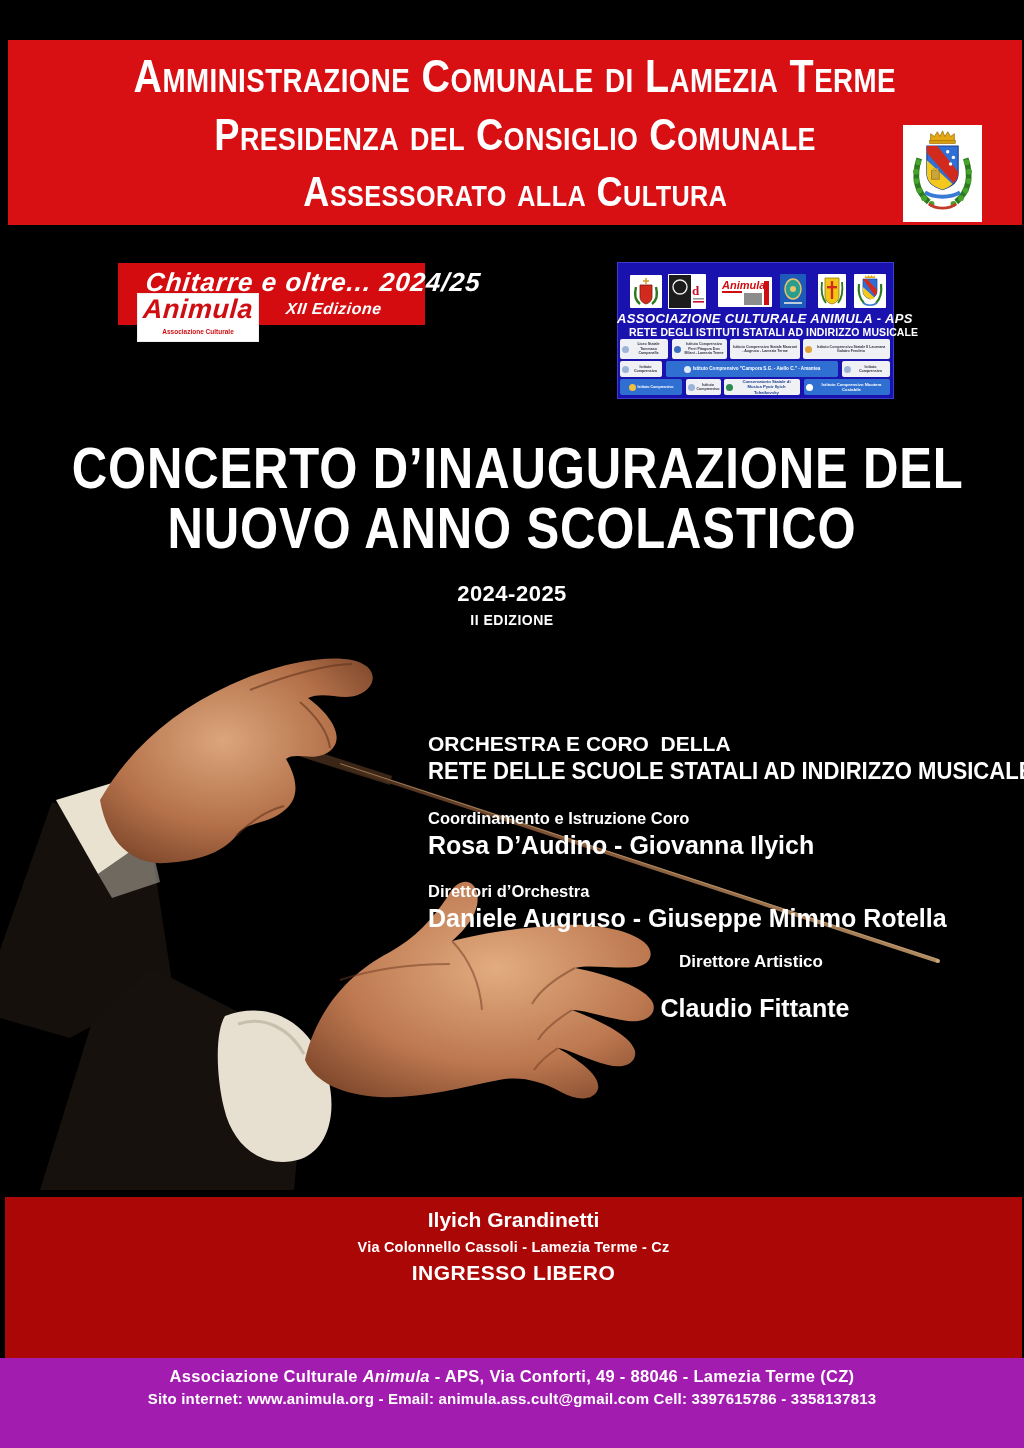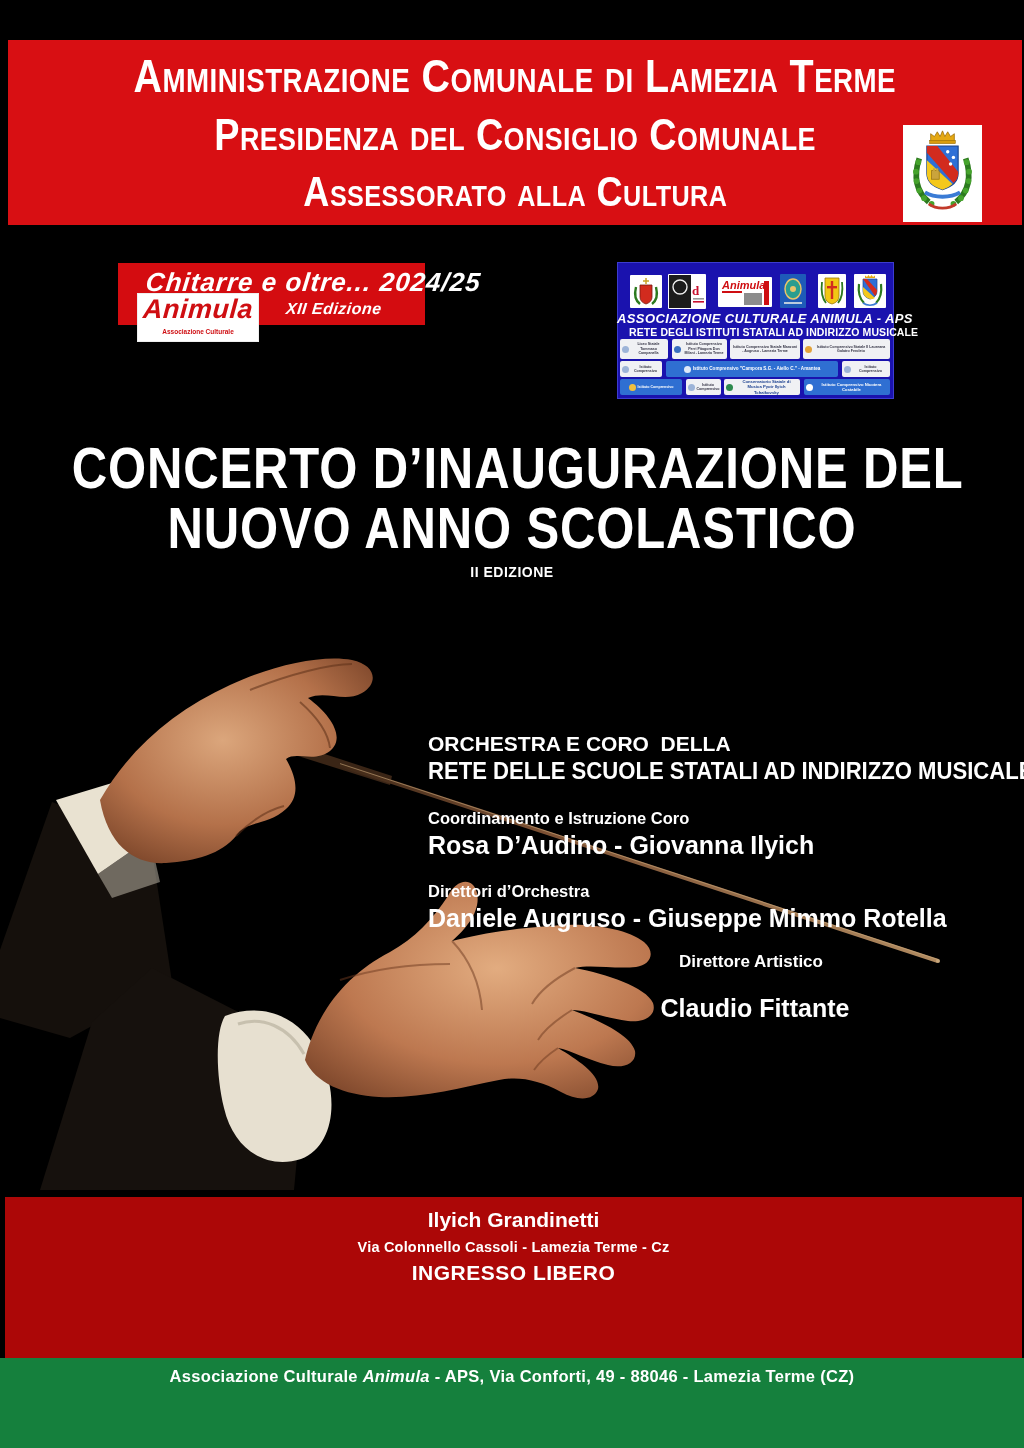--- a/index.html
+++ b/index.html
@@ -68,21 +68,21 @@
 
   
   .event-banner{left:5px;top:1197px;width:1017px;height:161px;background:#ac0707;
       display:flex;flex-direction:column;align-items:center;color:#fff;}
   .ev-date{margin-top:26px;font-size:32px;font-weight:bold;letter-spacing:.3px;}
   .ev-venue{margin-top:11px;font-size:21px;font-weight:bold;}
   .ev-addr{margin-top:7px;font-size:14.5px;font-weight:bold;letter-spacing:.2px;}
   .ev-free{margin-top:6px;font-size:21px;font-weight:bold;letter-spacing:.5px;}
 
   
-  .footer{left:0;top:1358px;width:1024px;height:90px;background:#15803d;text-align:center;color:#fff;}
+  .footer{left:0;top:1358px;width:1024px;height:90px;background:#a21caf;text-align:center;color:#fff;}
   .f-line1{margin-top:9px;font-size:16.5px;font-weight:bold;letter-spacing:.3px;}
   .f-line1 .brand{font-style:italic;}
   .f-line2{margin-top:4px;font-size:15px;font-weight:bold;letter-spacing:.2px;}
 
   .hands-svg{left:0;top:630px;width:1000px;height:560px;}
 </style>
 </head>
 <body>
 
 <div class="abs top-banner">
@@ -240,20 +240,21 @@
     </div>
   <div class="sb sb-blue" style="left:187px;top:117px;width:86px;height:16px;">
     <div class="sb-dot" style="background:#ffffff;"></div>
     <span style="font-size:4.2px;">Istituto Comprensivo Nicotera Costabile</span>
     </div>
 </div>
 
 <div class="abs title-wrap">
   <div class="title-line">CONCERTO D’INAUGURAZIONE DEL</div>
   <div class="title-line">NUOVO ANNO SCOLASTICO</div>
+  <div class="years">2024-2025</div>
   <div class="edition">II EDIZIONE</div>
 </div>
 
 <svg class="abs hands-svg" viewBox="0 0 1000 560">
   <defs>
     <radialGradient id="sk1" cx="45%" cy="40%" r="75%">
       <stop offset="0%" stop-color="#dba67c"></stop>
         <stop offset="55%" stop-color="#b4714a"></stop>
       <stop offset="100%" stop-color="#6e3b22"></stop>
     </radialGradient>
@@ -338,13 +339,14 @@
 <div class="abs prog p-nam3">Claudio Fittante</div>
 
 <div class="abs event-banner">
   <div class="ev-venue">Ilyich Grandinetti</div>
   <div class="ev-addr">Via Colonnello Cassoli - Lamezia Terme - Cz</div>
   <div class="ev-free">INGRESSO LIBERO</div>
 </div>
 
 <div class="abs footer">
   <div class="f-line1"><span>Associazione Culturale </span><span class="brand">Animula</span><span> - APS, Via Conforti, 49 - 88046 - Lamezia Terme (CZ)</span></div>
+  <div class="f-line2">Sito internet: www.animula.org - Email: animula.ass.cult@gmail.com Cell: 3397615786 - 3358137813</div>
 </div>
 
 </body></html>

